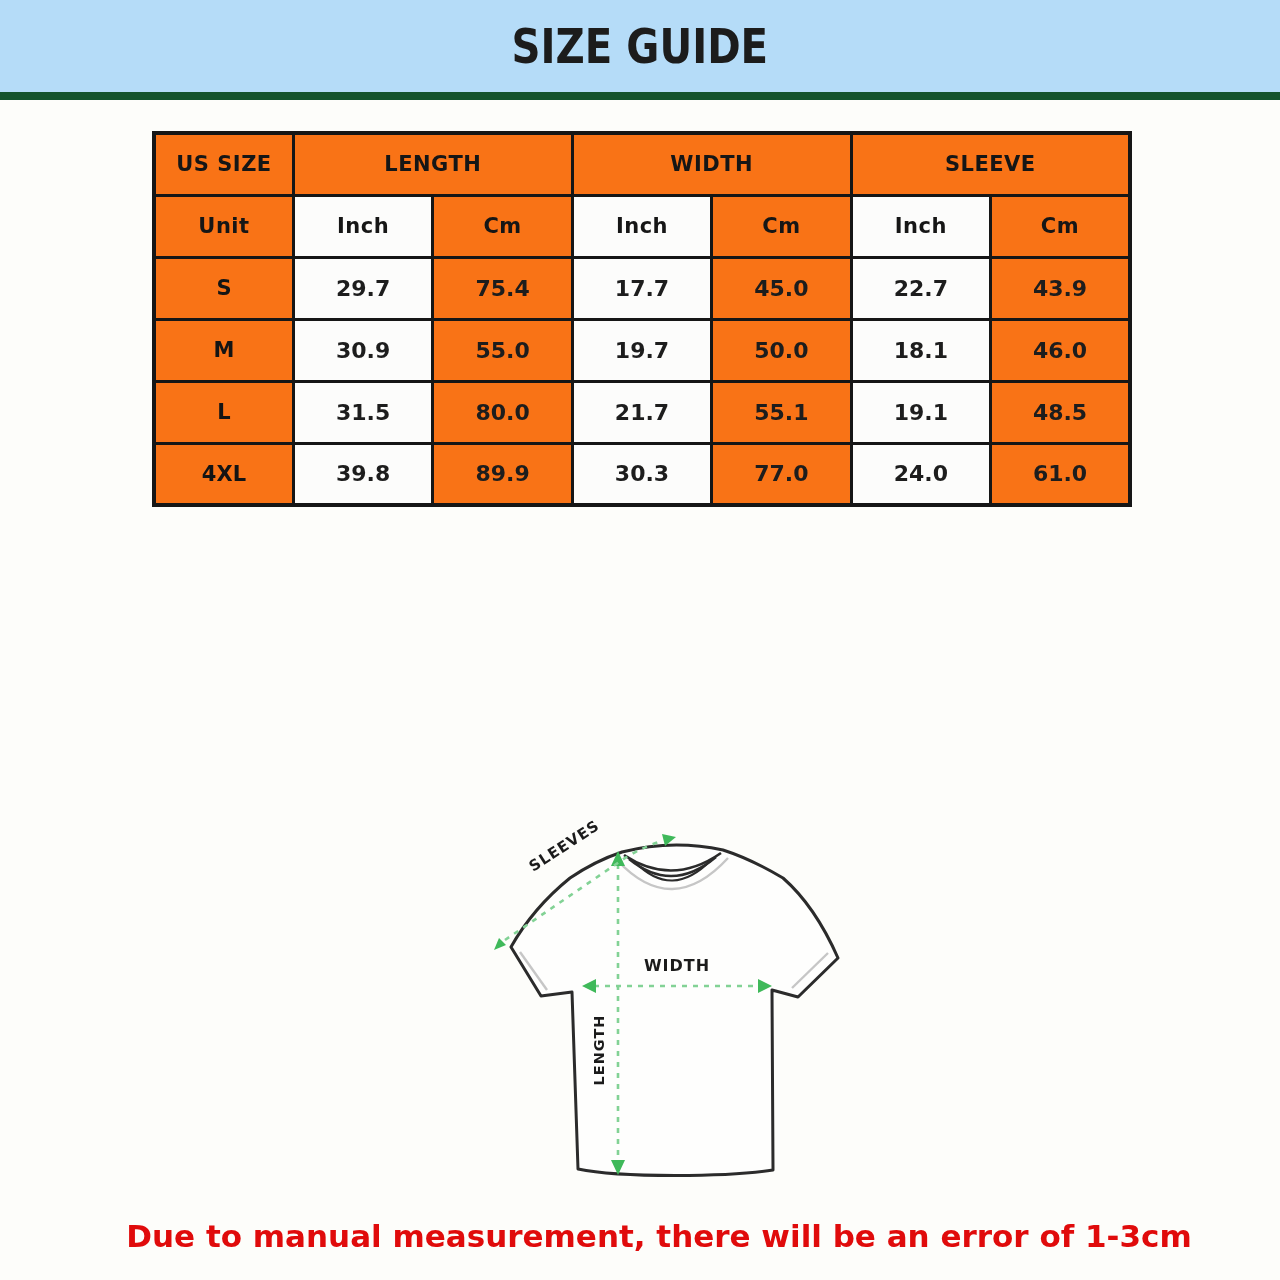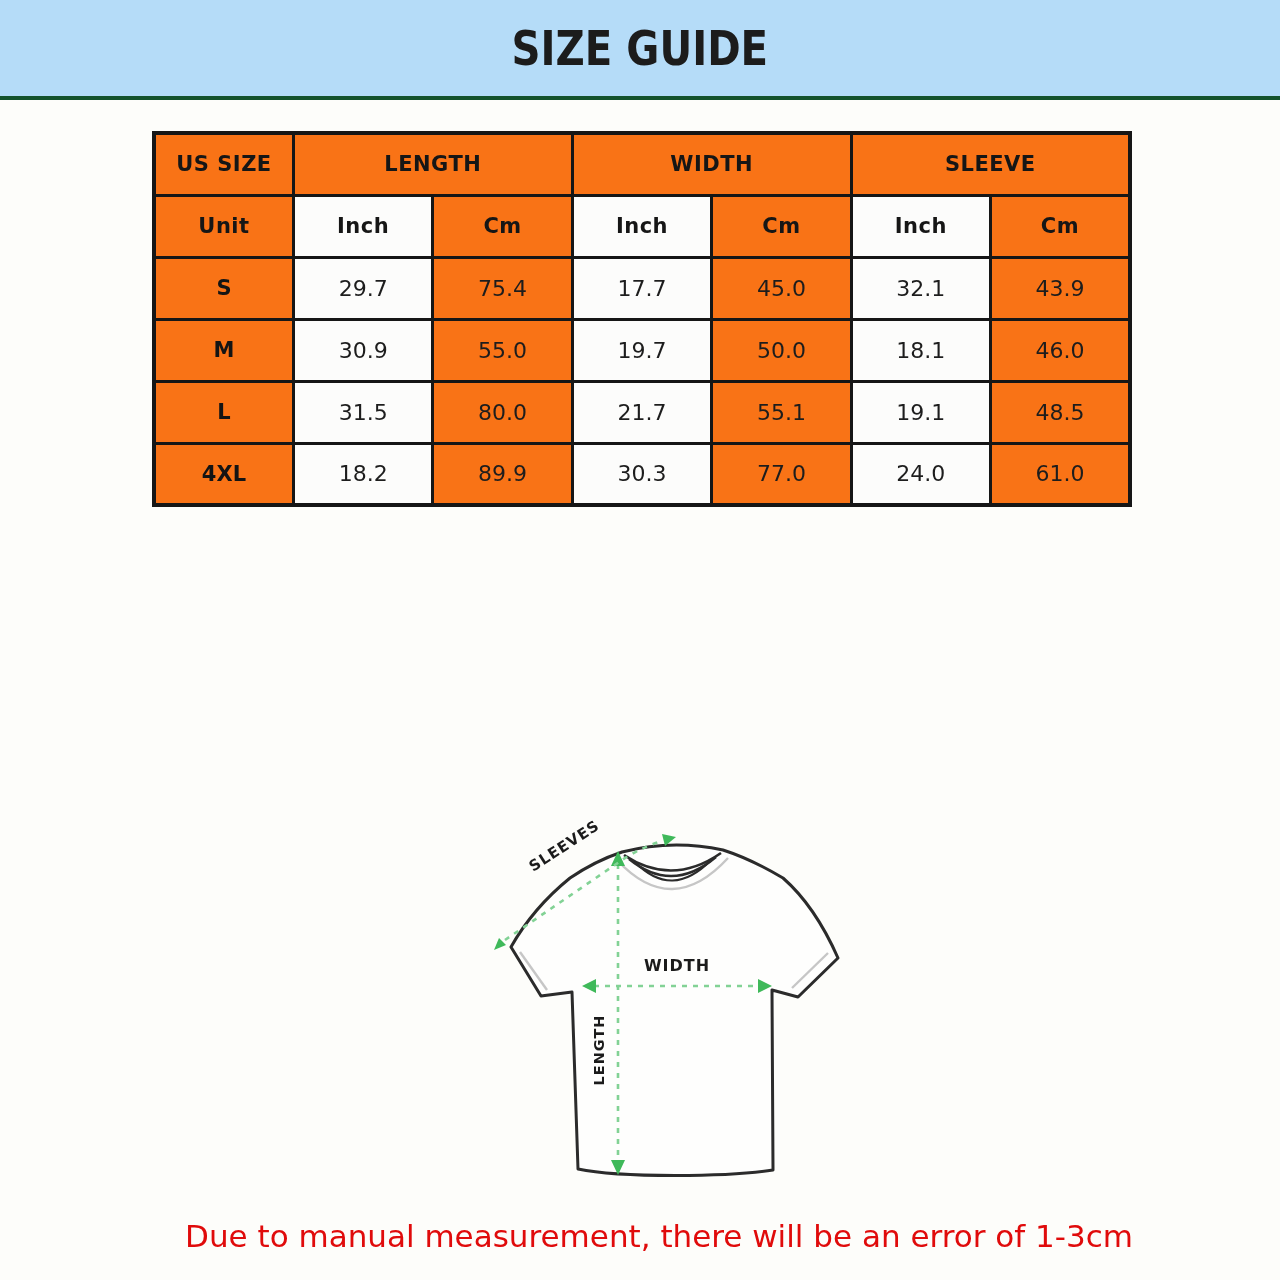--- a/index.html
+++ b/index.html
@@ -9,21 +9,21 @@
     background:#fdfdfa;
     font-family:"DejaVu Sans","Liberation Sans",sans-serif;
     overflow:hidden;
   }
 
   
   .banner {
     position:absolute; top:0; left:0;
     width:1280px; height:100px;
     background:#b5dcf8;
-    border-bottom:4px solid #14532d;
+    border-bottom:8px solid #14532d;
     display:flex; align-items:center; justify-content:center;
   }
   .banner-title {
     font-size:48px; font-weight:bold; color:#1c1c1c;
     letter-spacing:0px;
     transform:scaleX(0.84);
     transform-origin:center;
     white-space:nowrap;
   }
 
@@ -38,35 +38,35 @@
   .size-table th, .size-table td {
     border:3px solid #161616;
     text-align:center; vertical-align:middle;
     height:62px;
     overflow:hidden;
   }
   .g { background:#f97316; }
   .w { background:#fcfcfb; }
   .hdr  { font-size:21px; font-weight:bold; color:#161616; letter-spacing:0.5px; }
   .lbl  { font-size:21px; font-weight:bold; color:#141414; }
-  .num  { font-size:22px; font-weight:normal; color:#1d1d1d; }
+  .num  { font-size:22px; font-weight:bold; color:#1d1d1d; }
 
   
   .diagram {
     position:absolute; left:470px; top:812px;
     width:400px; height:390px;
   }
 
   
   .footer-note {
     position:absolute; top:1218px; left:0;
     width:1280px;
     text-align:center;
     padding-left:38px;
-    font-size:31px; font-weight:normal;
+    font-size:31px; font-weight:bold;
     color:#e00b0b;
     white-space:nowrap;
   }
 </style>
 </head>
 <body>
 
 <header class="banner">
   <div class="banner-title">SIZE GUIDE</div>
 </header>
@@ -88,21 +88,21 @@
     <td class="w hdr">Inch</td>
     <td class="g hdr">Cm</td>
   </tr>
 
   <tr>
     <td class="g lbl">S</td>
     <td class="w num">29.7</td>
     <td class="g num">75.4</td>
     <td class="w num">17.7</td>
     <td class="g num">45.0</td>
-    <td class="w num">32.1</td>
+    <td class="w num">22.7</td>
     <td class="g num">43.9</td>
   </tr>
   <tr>
     <td class="g lbl">M</td>
     <td class="w num">30.9</td>
     <td class="g num">55.0</td>
     <td class="w num">19.7</td>
     <td class="g num">50.0</td>
     <td class="w num">18.1</td>
     <td class="g num">46.0</td>
@@ -111,21 +111,21 @@
     <td class="g lbl">L</td>
     <td class="w num">31.5</td>
     <td class="g num">80.0</td>
     <td class="w num">21.7</td>
     <td class="g num">55.1</td>
     <td class="w num">19.1</td>
     <td class="g num">48.5</td>
   </tr>
   <tr>
     <td class="g lbl">4XL</td>
-    <td class="w num">18.2</td>
+    <td class="w num">39.8</td>
     <td class="g num">89.9</td>
     <td class="w num">30.3</td>
     <td class="g num">77.0</td>
     <td class="w num">24.0</td>
     <td class="g num">61.0</td>
   </tr>
 </tbody>
   </table>
 
 <svg class="diagram" viewBox="470 812 400 390">

